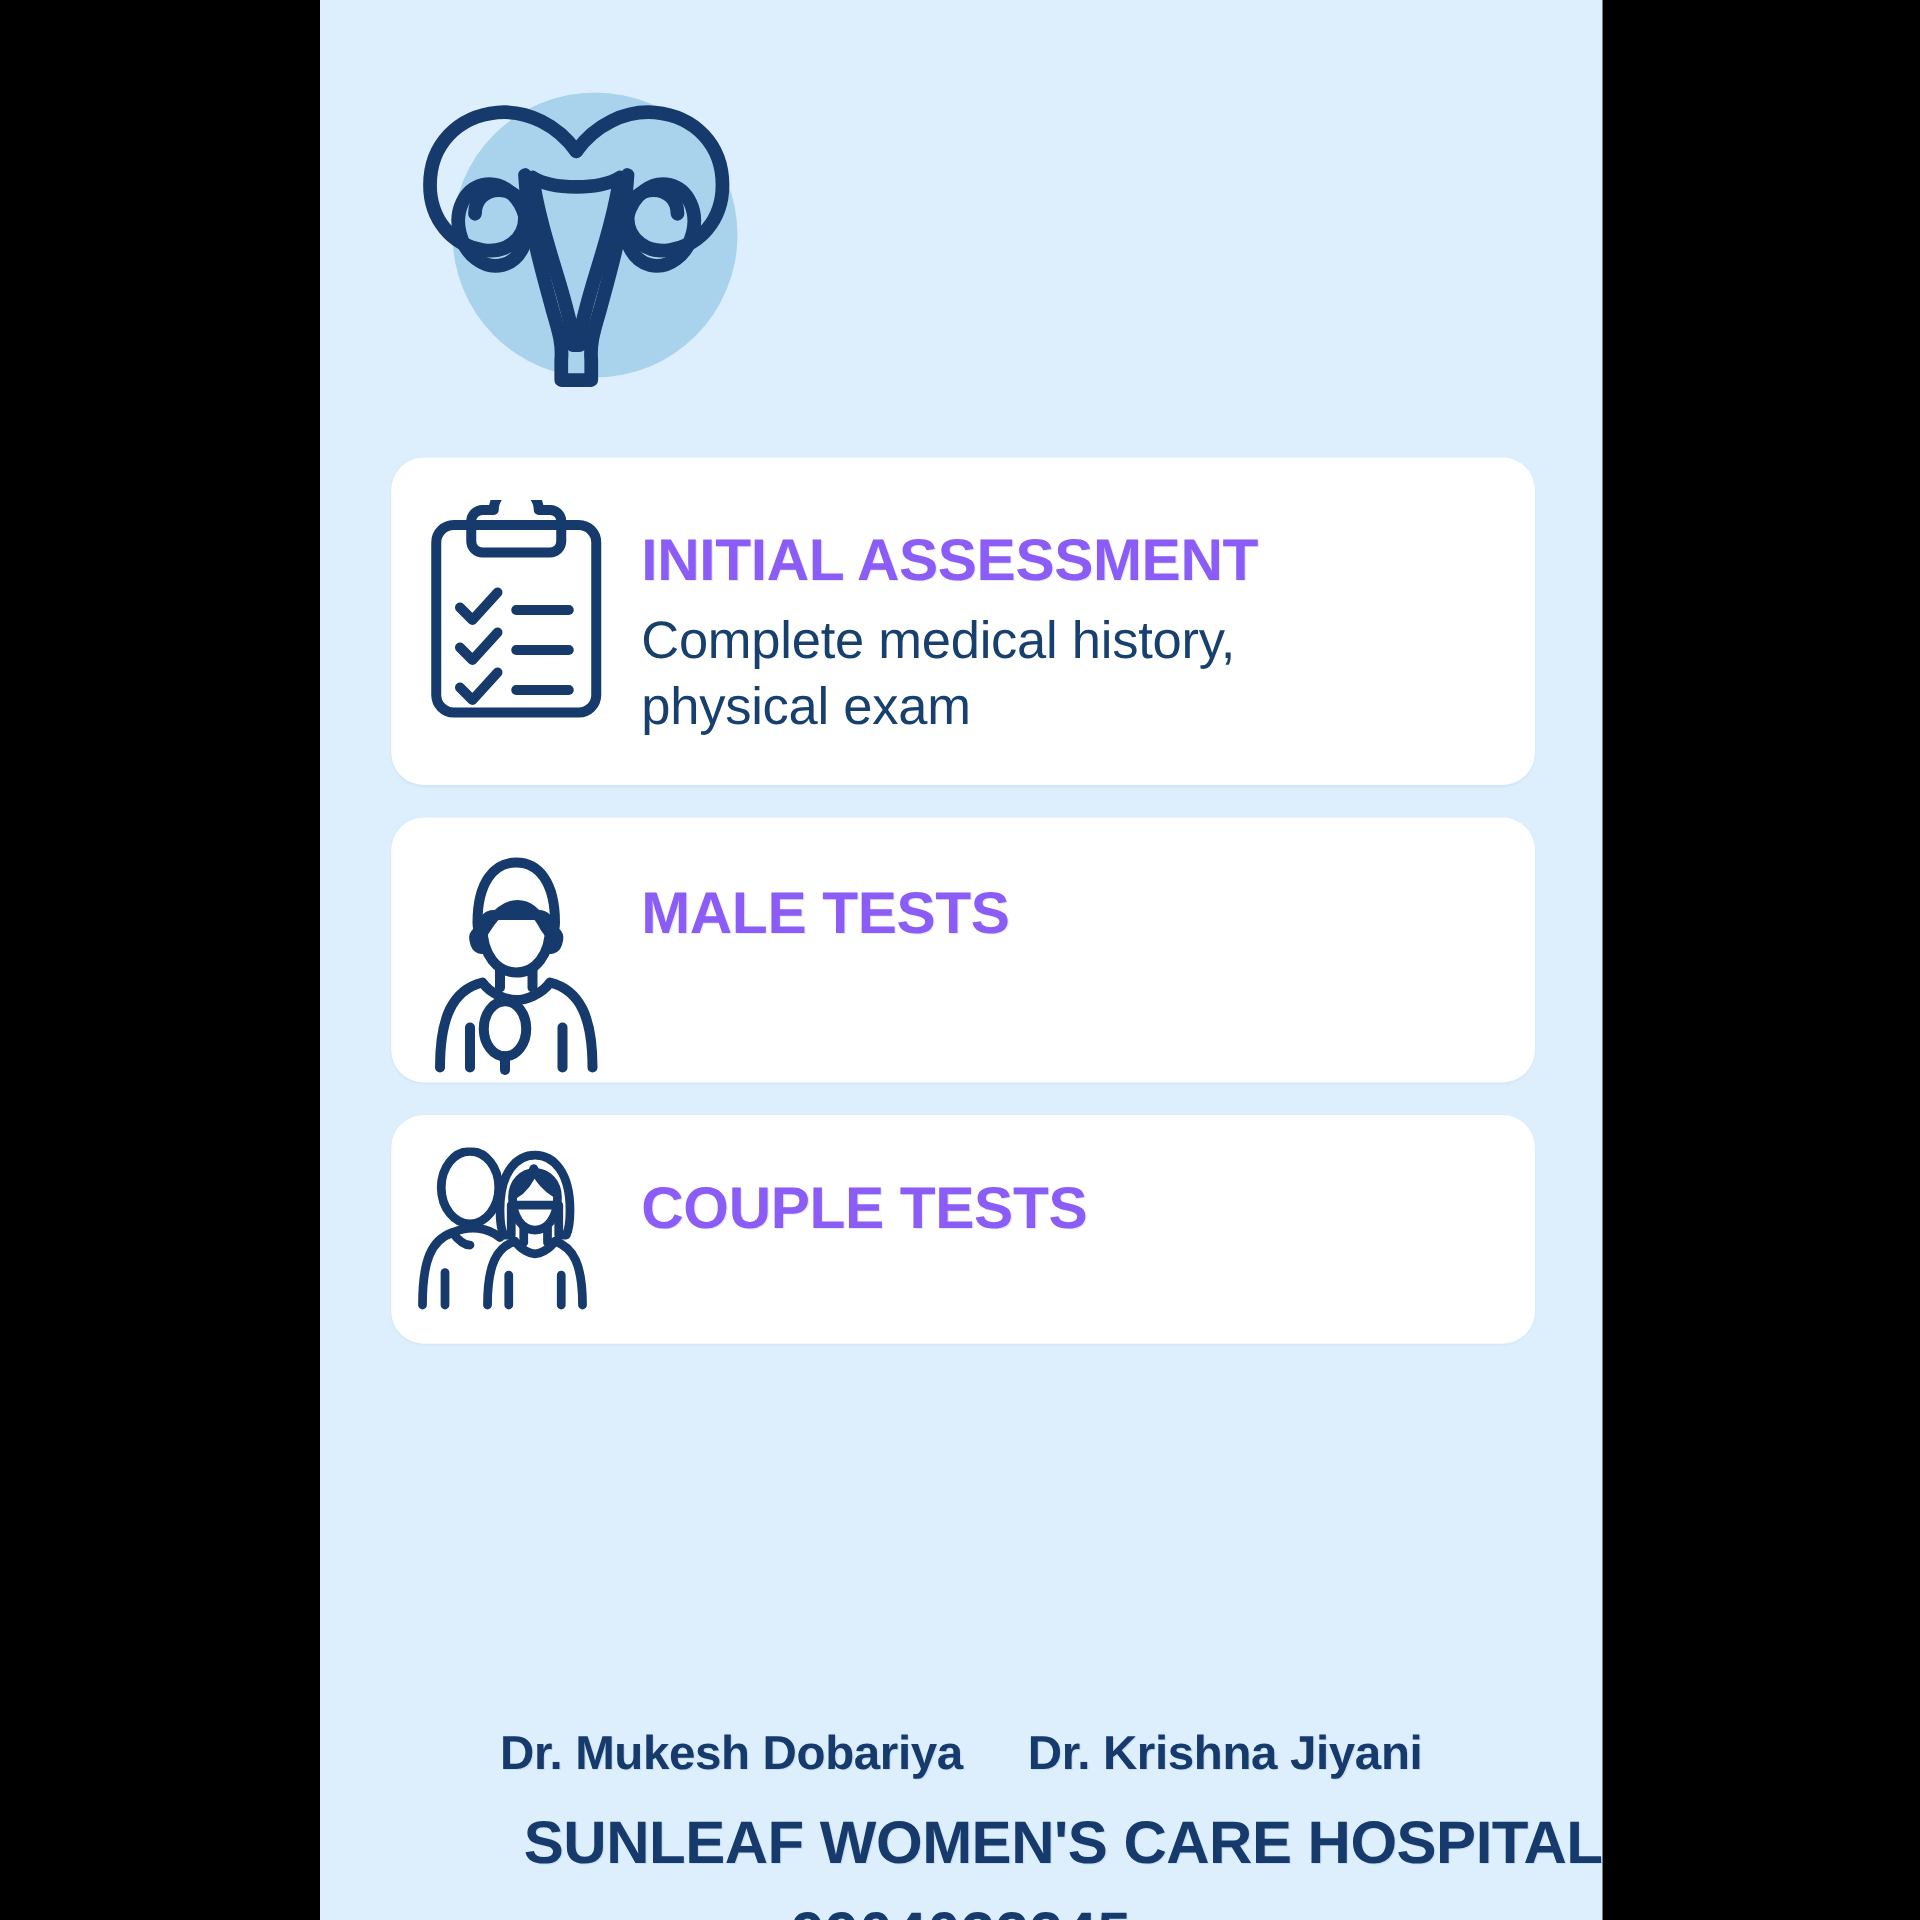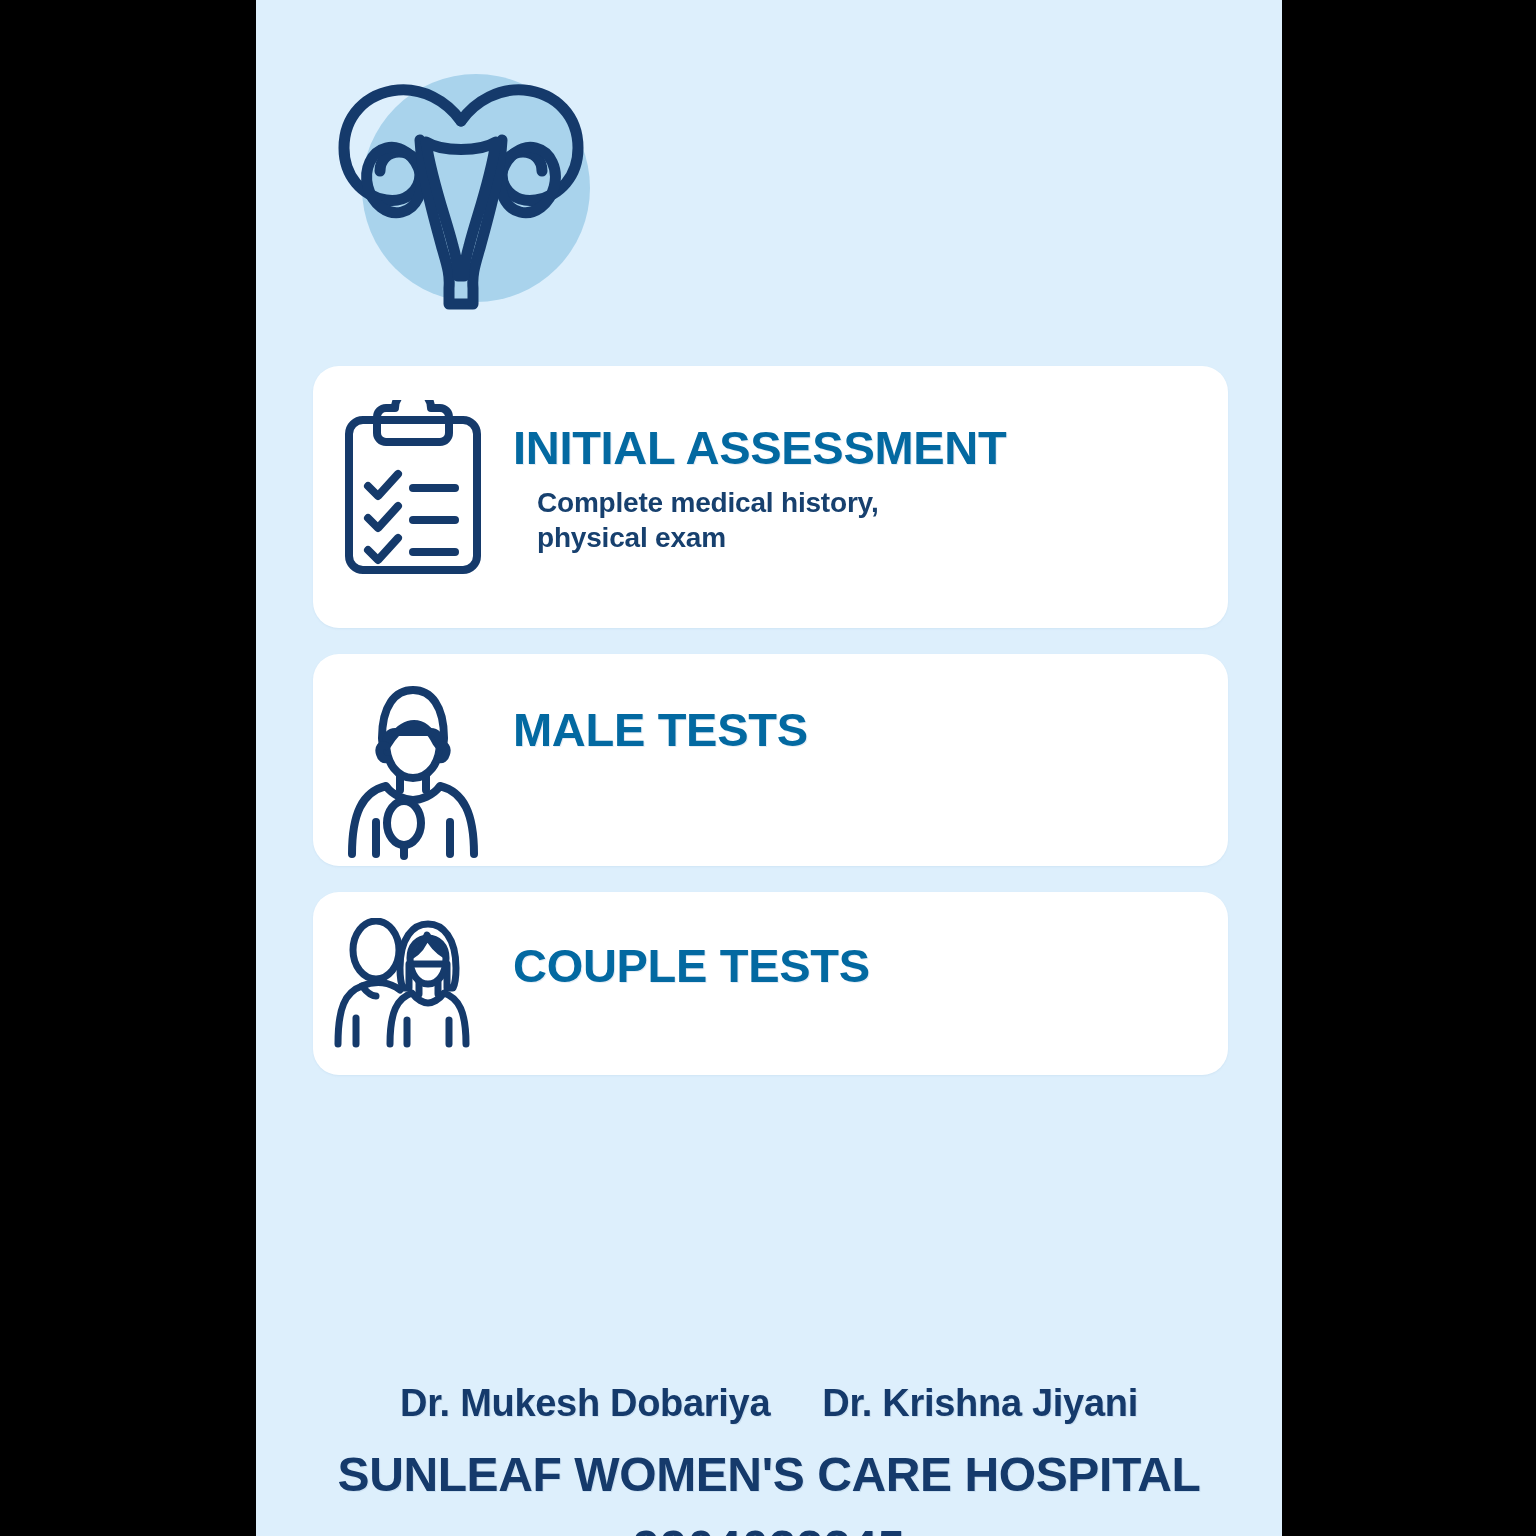--- a/index.html
+++ b/index.html
@@ -121,36 +121,35 @@
   .card-body {
     flex: 1 1 auto;
     padding-top: 56px;
     padding-right: 32px;
   }
   .card-1 .card-body { padding-top: 52px; }
   .card-2 .card-body { padding-top: 50px; }
   .card-3 .card-body { padding-top: 48px; }
 
   .card-title {
-    color: #0369a1;
+    color: #8b5cf6;
     font-weight: 800;
     font-size: 47px;
     line-height: 1.12;
     letter-spacing: -0.3px;
     text-shadow: 1px 1px 0 rgba(150,180,210,0.25);
   }
 
   .card-desc {
     margin-top: 10px;
     color: #17406e;
-    font-weight: 700;
-    font-size: 28px;
+    font-weight: 400;
+    font-size: 42px;
     line-height: 1.28;
     letter-spacing: -0.2px;
-    margin-left: 24px;
   }
   .card-desc .dline { display: block; }
 
   
   .footer {
     position: absolute;
     left: 0;
     top: 1382px;
     width: 1026px;
     text-align: center;
@@ -166,20 +165,21 @@
     letter-spacing: -0.3px;
     text-shadow: 1px 1px 0 rgba(150,180,210,0.28);
   }
 
   .footer-hospital {
     margin-top: 22px;
     font-size: 48px;
     font-weight: 800;
     letter-spacing: -0.4px;
     text-shadow: 1px 1px 0 rgba(150,180,210,0.28);
+    text-align: right;
   }
 
   .footer-phone {
     margin-top: 18px;
     font-size: 48px;
     font-weight: 800;
     letter-spacing: 0.5px;
     text-shadow: 1px 1px 0 rgba(150,180,210,0.28);
   }
 

